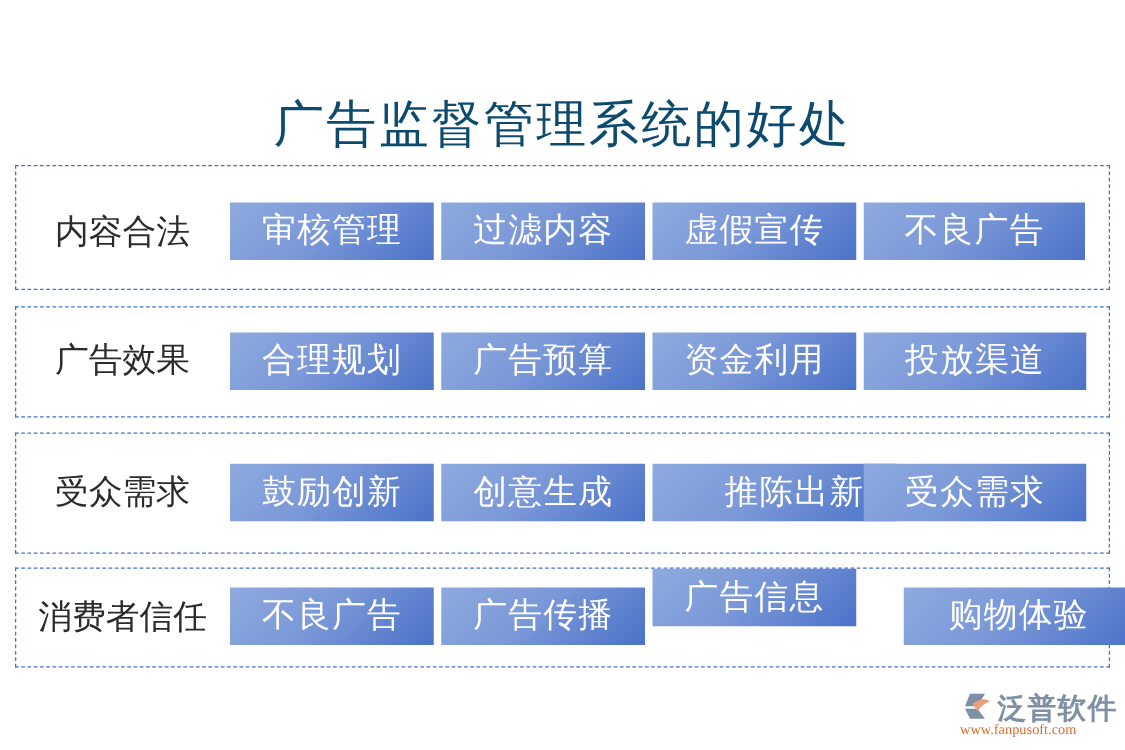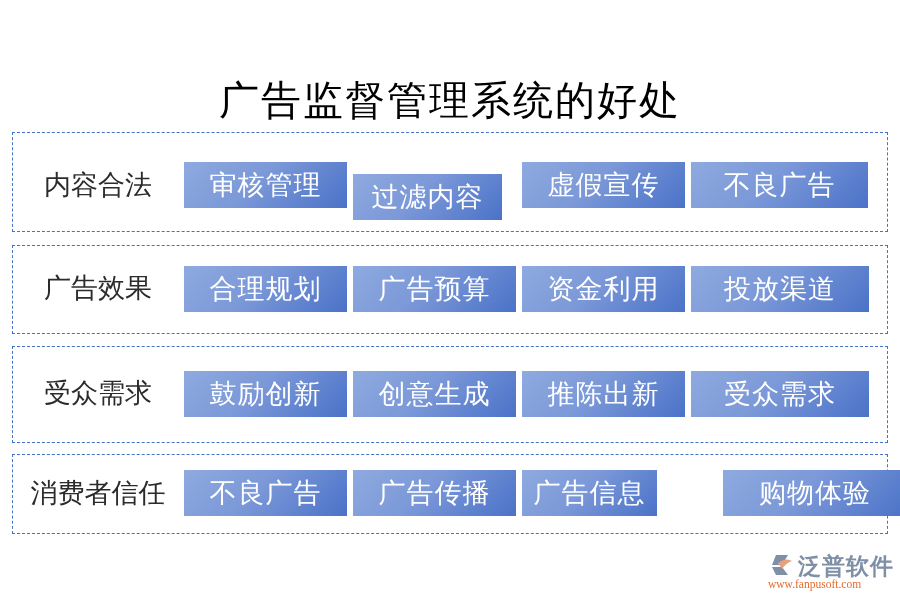--- a/index.html
+++ b/index.html
@@ -1,62 +1,62 @@
 <!DOCTYPE html>
 <html><head>
 <meta charset="utf-8">
 <style>
   html, body { margin:0; padding:0; background:#ffffff; }
   body { width:900px; height:600px; position:relative; overflow:hidden;
          font-family:"DejaVu Serif","Liberation Serif",serif; }
   .title { position:absolute; left:0; width:900px; top:72px; text-align:center;
-           font-size:40px; color:#000000; letter-spacing:2px; line-height:56px; }
+           font-size:40px; color:#0c4a6e; letter-spacing:2px; line-height:56px; }
   .row { position:absolute; left:12px; width:876px; border:1.5px dashed #4472c4; box-sizing:border-box; }
   .row-label { position:absolute; left:0; width:170px; text-align:center; font-size:27px; color:#2b2b2b; }
   .btn { position:absolute; height:46px; color:#ffffff; font-size:27px; text-align:center; line-height:46px;
          background:linear-gradient(135deg,#8eaadf 0%,#7b98d8 45%,#4a72c8 100%); letter-spacing:1px; }
   .logo { position:absolute; left:764px; top:551px; width:130px; height:44px; }
   .logo-text { position:absolute; left:34px; top:0; font-size:23px; color:#7f8fa6; font-family:Liberation Serif, serif; font-weight:bold; letter-spacing:1px; }
   .logo-url { position:absolute; left:4px; top:27px; font-size:11.5px; color:#e36c2d; font-family:"Liberation Serif",serif; }
   .logo-icon { position:absolute; left:4px; top:2px; width:26px; height:24px; }
 </style>
 </head>
 <body>
 
 <div class="title">广告监督管理系统的好处</div>
 
 <div class="row" style="top:132px;height:100px;">
   <div class="row-label" style="top:34px;">内容合法</div>
   <div class="btn" style="left:171px;top:29px;width:163px;">审核管理</div>
-  <div class="btn" style="left:340px;top:41px;width:149px;">过滤内容</div>
+  <div class="btn" style="left:340px;top:29px;width:163px;">过滤内容</div>
   <div class="btn" style="left:509px;top:29px;width:163px;">虚假宣传</div>
   <div class="btn" style="left:678px;top:29px;width:177px;">不良广告</div>
 </div>
 
 <div class="row" style="top:245px;height:89px;">
   <div class="row-label" style="top:24px;">广告效果</div>
   <div class="btn" style="left:171px;top:20px;width:163px;">合理规划</div>
   <div class="btn" style="left:340px;top:20px;width:163px;">广告预算</div>
   <div class="btn" style="left:509px;top:20px;width:163px;">资金利用</div>
   <div class="btn" style="left:678px;top:20px;width:178px;">投放渠道</div>
 </div>
 
 <div class="row" style="top:346px;height:97px;">
   <div class="row-label" style="top:28px;">受众需求</div>
   <div class="btn" style="left:171px;top:24px;width:163px;">鼓励创新</div>
   <div class="btn" style="left:340px;top:24px;width:163px;">创意生成</div>
-  <div class="btn" style="left:509px;top:24px;width:163px;">推陈出新</div>
+  <div class="btn" style="left:509px;top:24px;width:163px;padding-left:32px;">推陈出新</div>
   <div class="btn" style="left:678px;top:24px;width:178px;">受众需求</div>
 </div>
 
 <div class="row" style="top:454px;height:80px;">
   <div class="row-label" style="top:20px;">消费者信任</div>
   <div class="btn" style="left:171px;top:15px;width:163px;">不良广告</div>
   <div class="btn" style="left:340px;top:15px;width:163px;">广告传播</div>
-  <div class="btn" style="left:509px;top:15px;width:135px;">广告信息</div>
+  <div class="btn" style="left:509px;top:0;width:163px;">广告信息</div>
   <div class="btn" style="left:678px;top:15px;width:184px;margin-left:32px;">购物体验</div>
 </div>
 
 <div class="logo">
   <svg class="logo-icon" viewBox="0 0 26 24">
     <polygon points="8,2 20,2 14,12 4,12" fill="#7f8fa6"></polygon>
     <polygon points="4,14 14,14 20,22 8,22" fill="#7f8fa6"></polygon>
     <path d="M10,10 Q18,4 24,8 Q18,10 14,16 Z" fill="#e8a07a"></path>
   </svg>
   <div class="logo-text">泛普软件</div>

